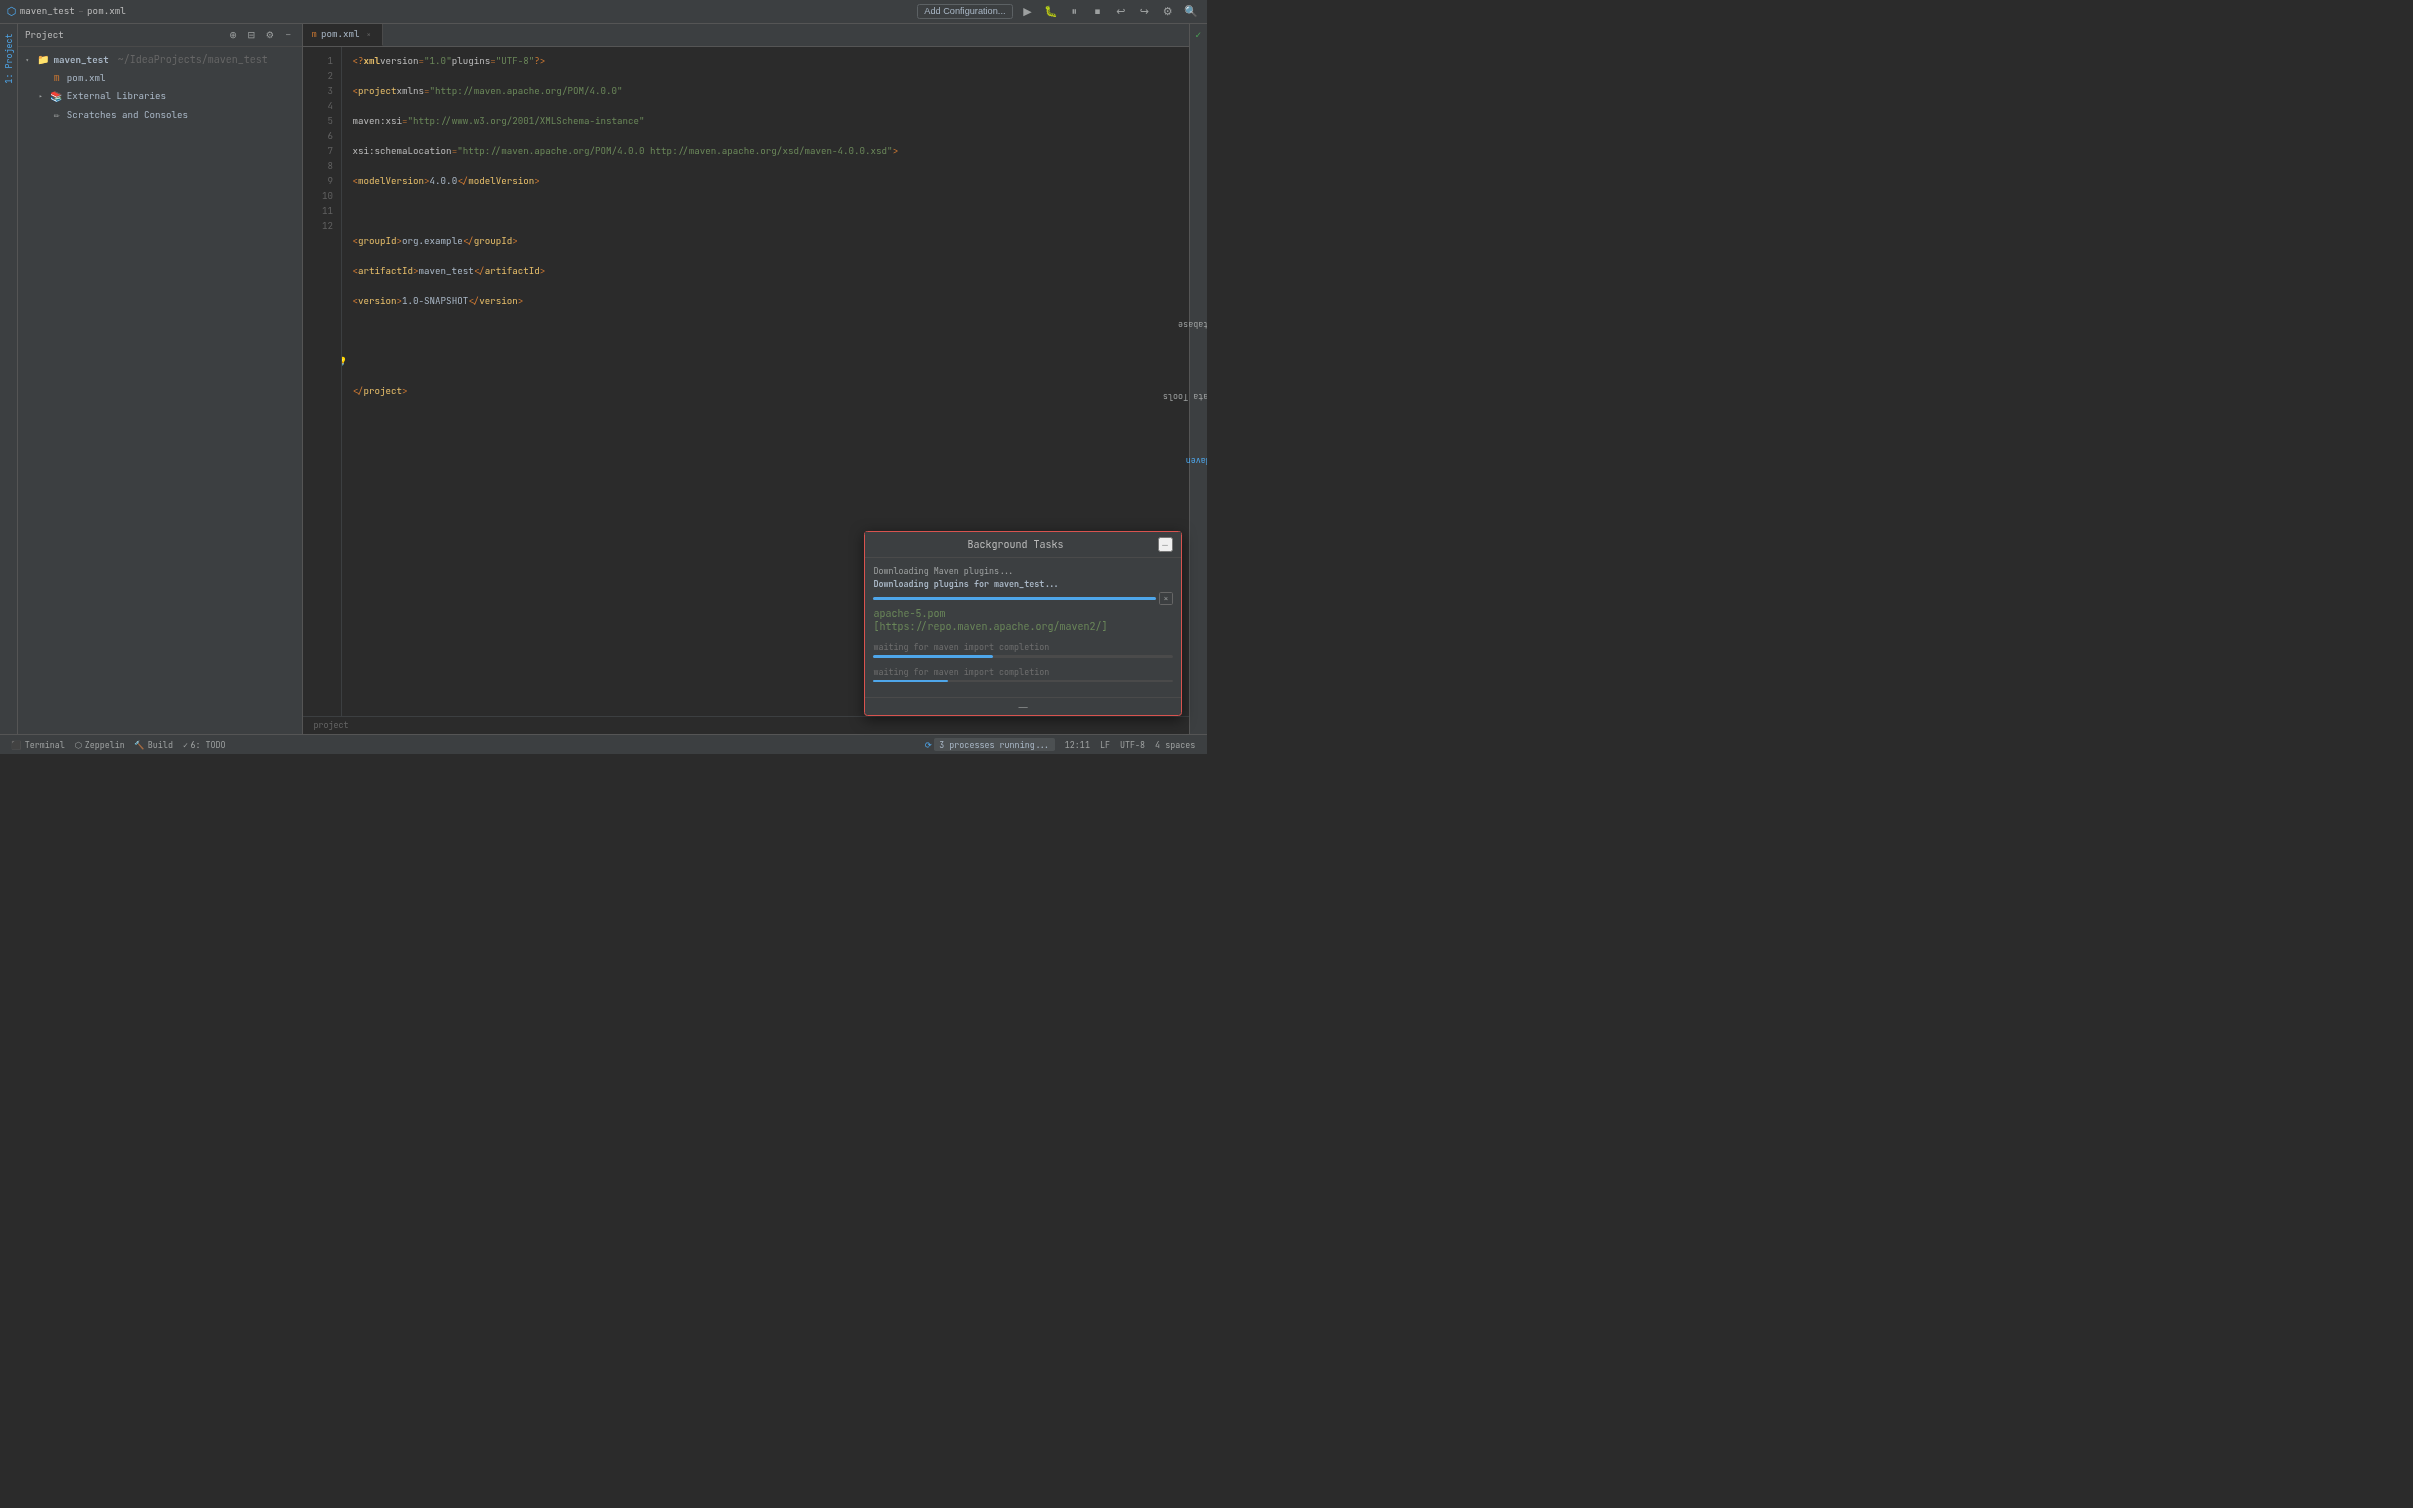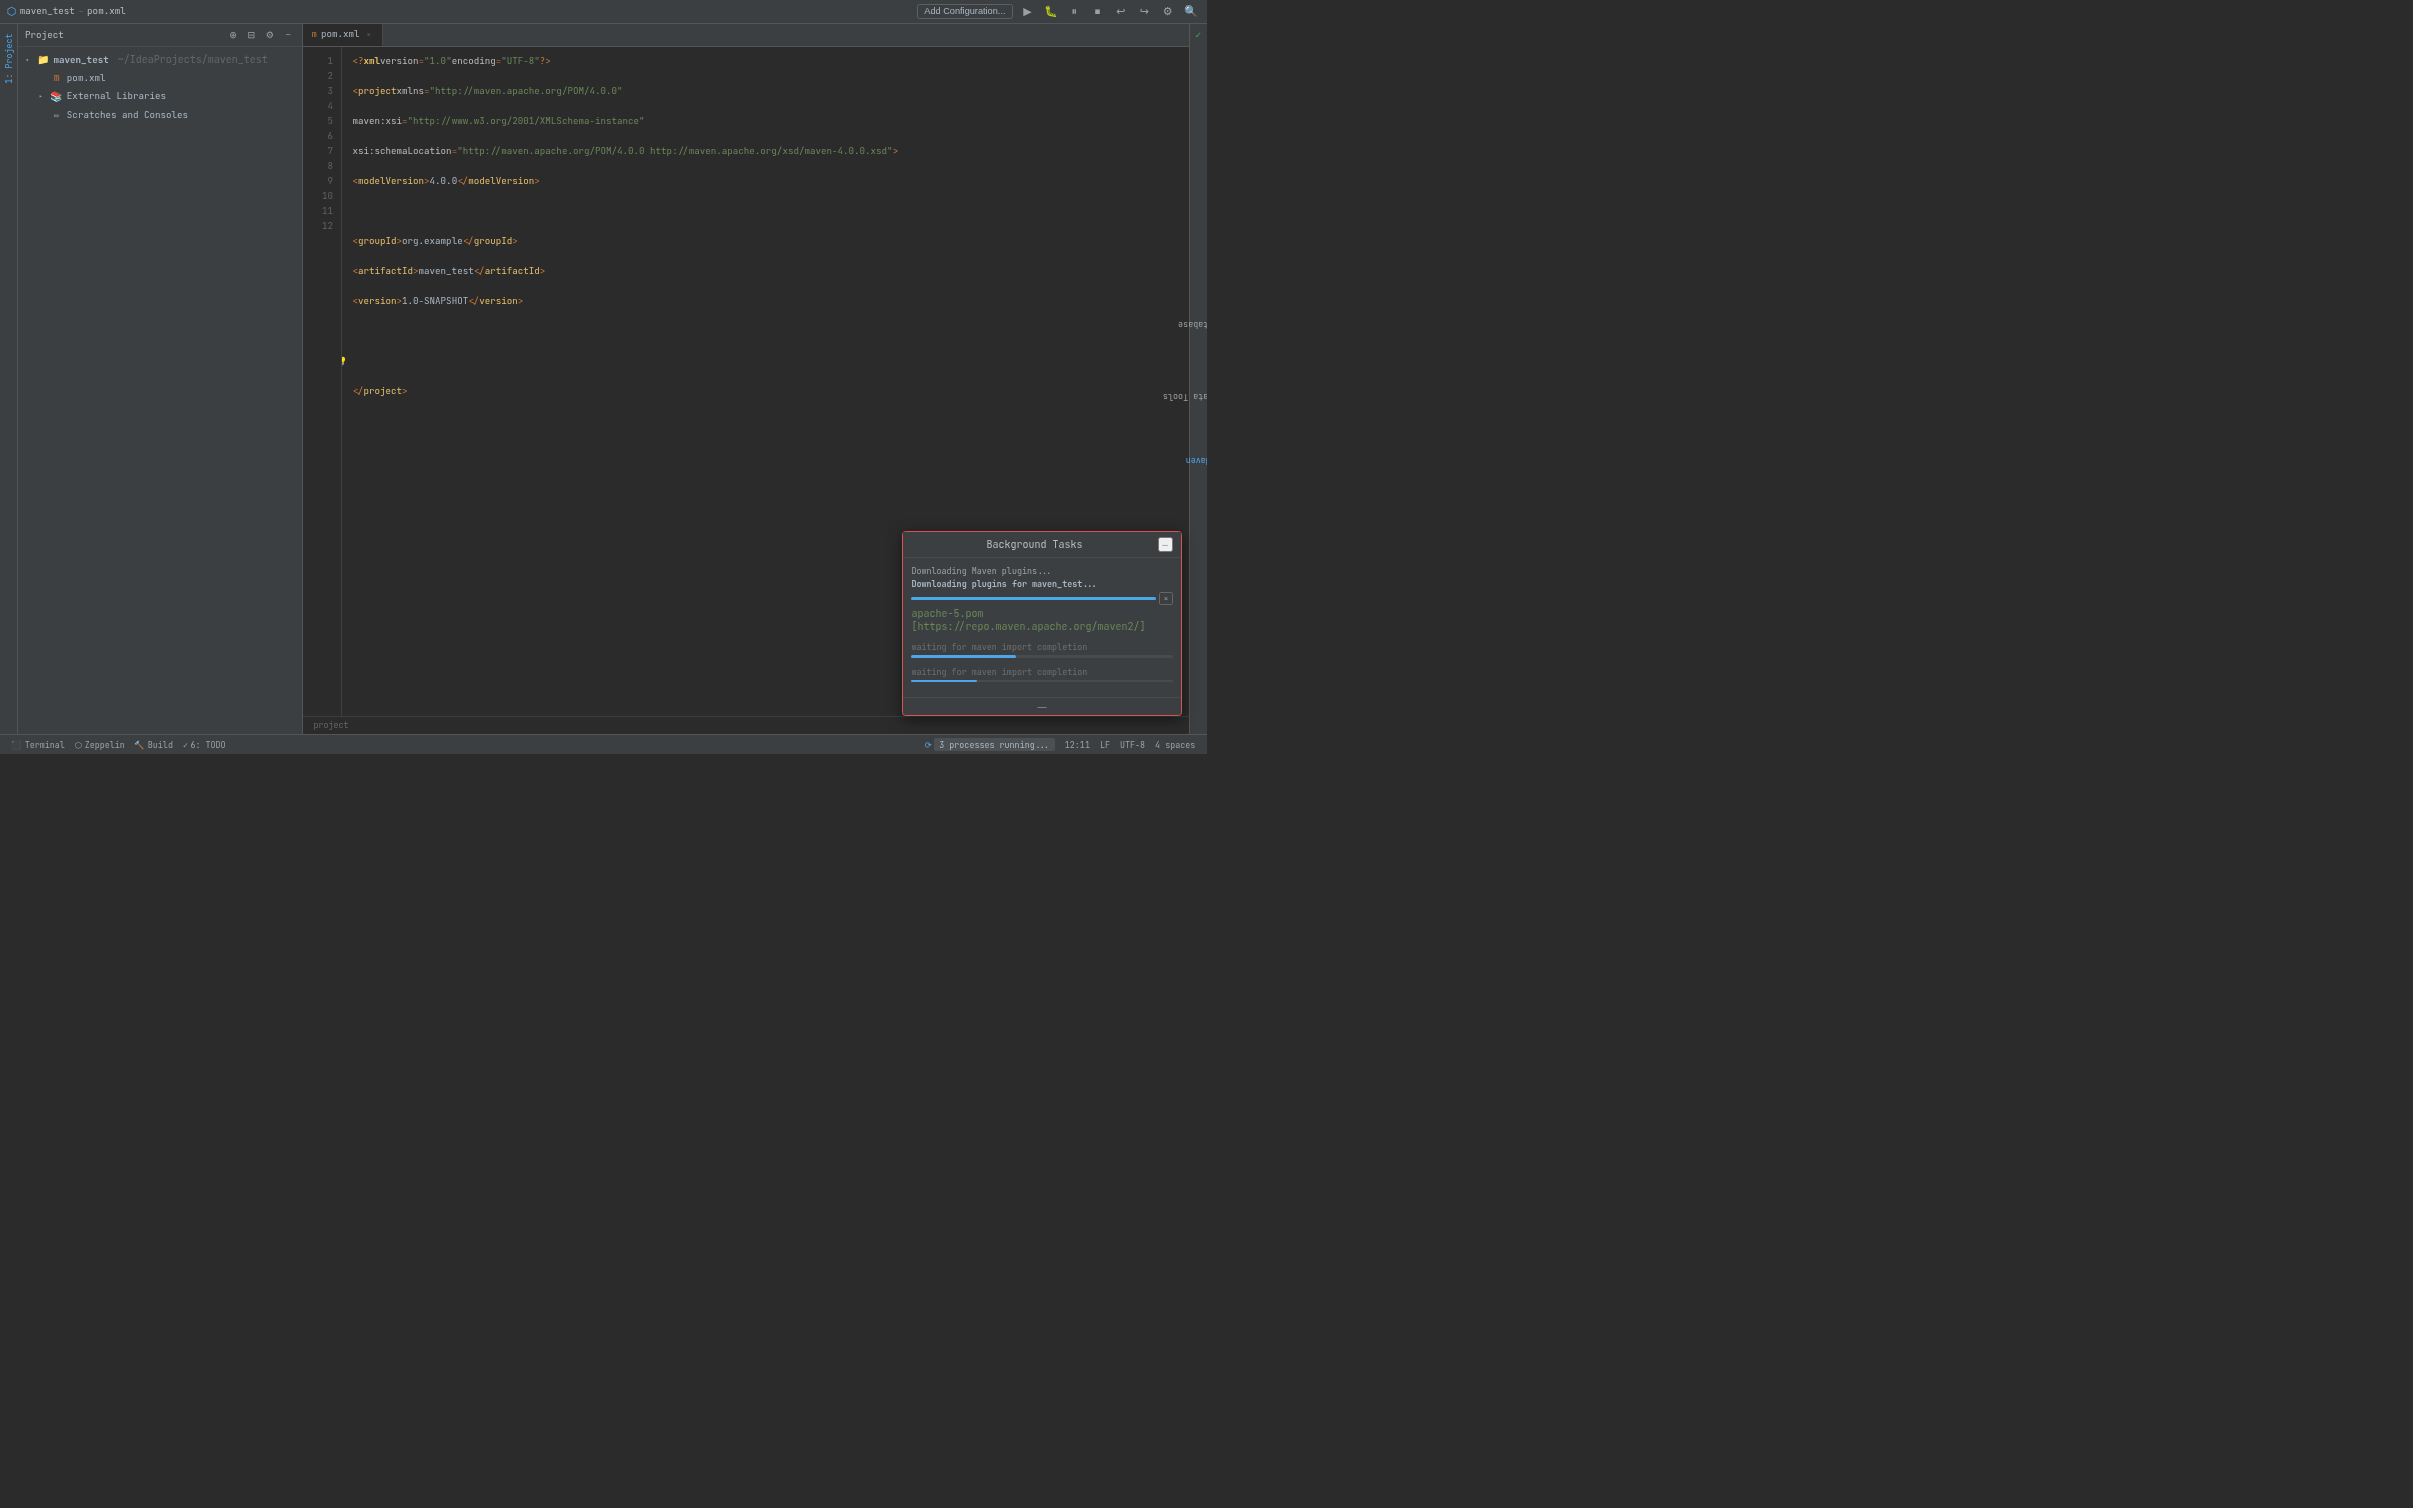--- a/index.html
+++ b/index.html
@@ -280,21 +280,21 @@
       padding: 0.8px 5px;
       border-radius: 1.7px;
       font-size: 8.4px;
     }
 
     
     .bg-tasks-popup {
       position: absolute;
       bottom: 38px;
       right: 25px;
-      width: 280px;
+      width: 318px;
       background: #3c3f41;
       border: 1.7px solid #d9534f;
       border-radius: 3.4px;
       box-shadow: 0 3.4px 13.4px rgba(0,0,0,0.5);
       z-index: 100;
     }
     .bg-tasks-header {
       display: flex;
       align-items: center;
       padding: 5px 8.4px;
@@ -475,21 +475,21 @@
         <div>4</div>
         <div>5</div>
         <div>6</div>
         <div>7</div>
         <div>8</div>
         <div>9</div>
         <div>10</div>
         <div>11</div>
         <div>12</div>
       </div>
-      <div class="code-content"><div class="line"><span class="xml-punct">&lt;?</span><span class="xml-decl">xml</span> <span class="xml-attr">version</span><span class="xml-punct">=</span><span class="xml-value">"1.0"</span> <span class="xml-attr">encoding</span><span class="xml-punct">=</span><span class="xml-value">"UTF-8"</span><span class="xml-punct">?&gt;</span></div>
+      <div class="code-content"><div class="line"><span class="xml-punct">&lt;?</span><span class="xml-decl">xml</span> <span class="xml-attr">version</span><span class="xml-punct">=</span><span class="xml-value">"1.0"</span> <span class="xml-attr">plugins</span><span class="xml-punct">=</span><span class="xml-value">"UTF-8"</span><span class="xml-punct">?&gt;</span></div>
 <div class="line"><span class="xml-punct">&lt;</span><span class="xml-tag">project</span> <span class="xml-attr">xmlns</span><span class="xml-punct">=</span><span class="xml-value">"http://maven.apache.org/POM/4.0.0"</span></div>
 <div class="line">         <span class="xml-attr">maven:xsi</span><span class="xml-punct">=</span><span class="xml-value">"http://www.w3.org/2001/XMLSchema-instance"</span></div>
 <div class="line">         <span class="xml-attr">xsi:schemaLocation</span><span class="xml-punct">=</span><span class="xml-value">"http://maven.apache.org/POM/4.0.0 http://maven.apache.org/xsd/maven-4.0.0.xsd"</span><span class="xml-punct">&gt;</span></div>
 <div class="line">    <span class="xml-punct">&lt;</span><span class="xml-tag">modelVersion</span><span class="xml-punct">&gt;</span><span class="xml-text">4.0.0</span><span class="xml-punct">&lt;/</span><span class="xml-tag">modelVersion</span><span class="xml-punct">&gt;</span></div>
 <div class="line">&nbsp;</div>
 <div class="line">    <span class="xml-punct">&lt;</span><span class="xml-tag">groupId</span><span class="xml-punct">&gt;</span><span class="xml-text">org.example</span><span class="xml-punct">&lt;/</span><span class="xml-tag">groupId</span><span class="xml-punct">&gt;</span></div>
 <div class="line">    <span class="xml-punct">&lt;</span><span class="xml-tag">artifactId</span><span class="xml-punct">&gt;</span><span class="xml-text">maven_test</span><span class="xml-punct">&lt;/</span><span class="xml-tag">artifactId</span><span class="xml-punct">&gt;</span></div>
 <div class="line">    <span class="xml-punct">&lt;</span><span class="xml-tag">version</span><span class="xml-punct">&gt;</span><span class="xml-text">1.0-SNAPSHOT</span><span class="xml-punct">&lt;/</span><span class="xml-tag">version</span><span class="xml-punct">&gt;</span></div>
 <div class="line">&nbsp;</div>
 <div class="line line-hint"><span class="hint-bulb">💡</span>&nbsp;</div>

